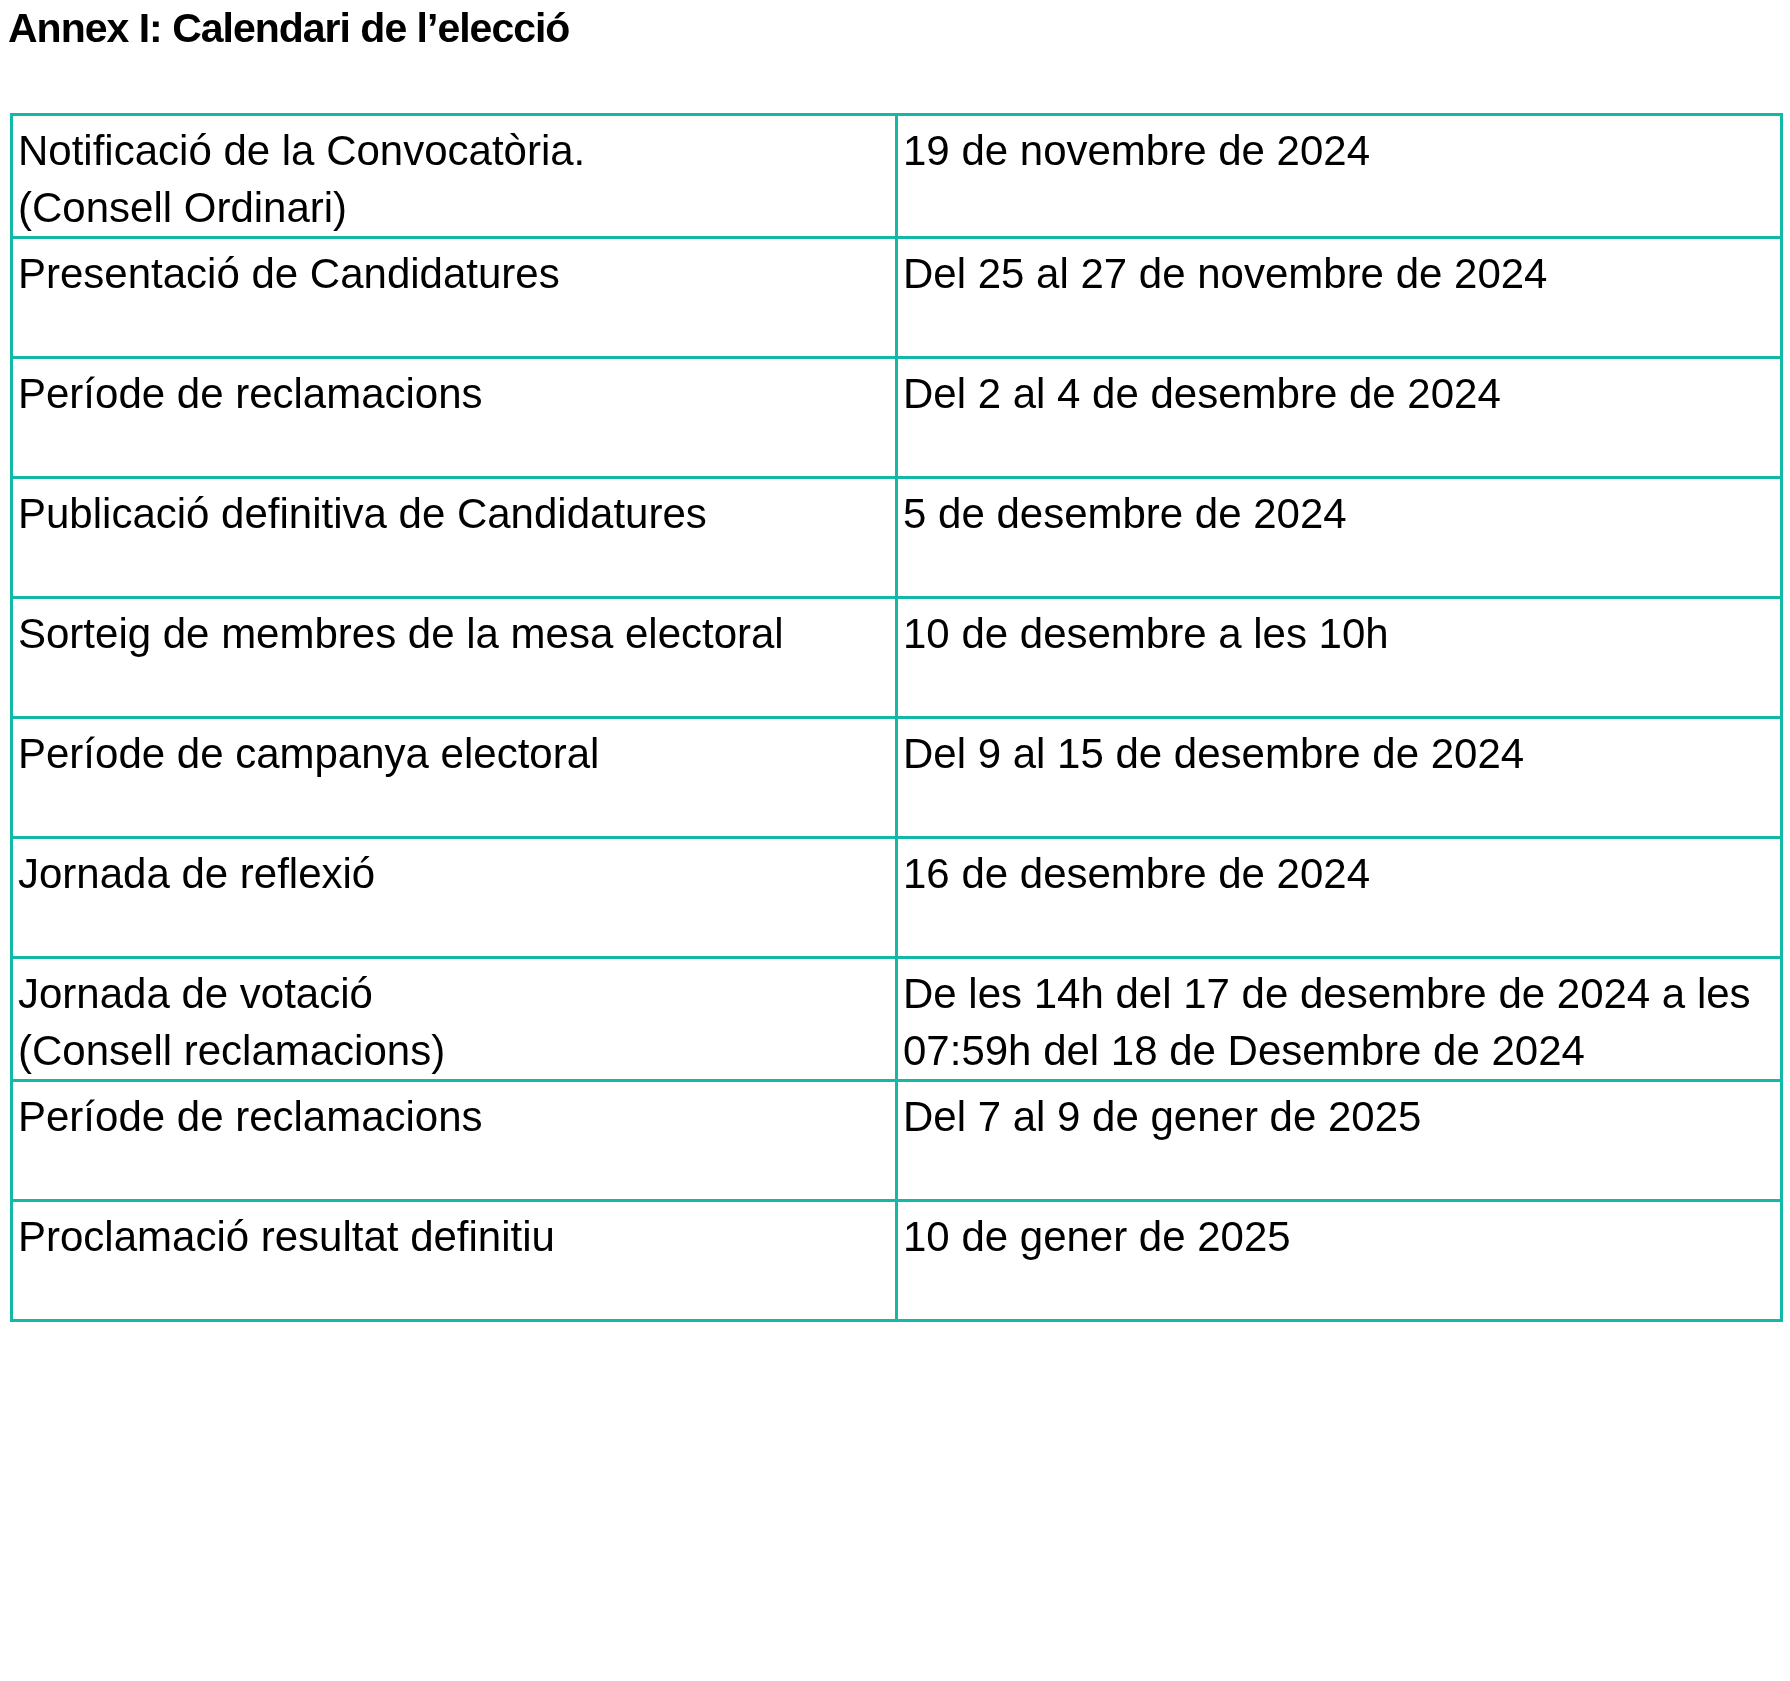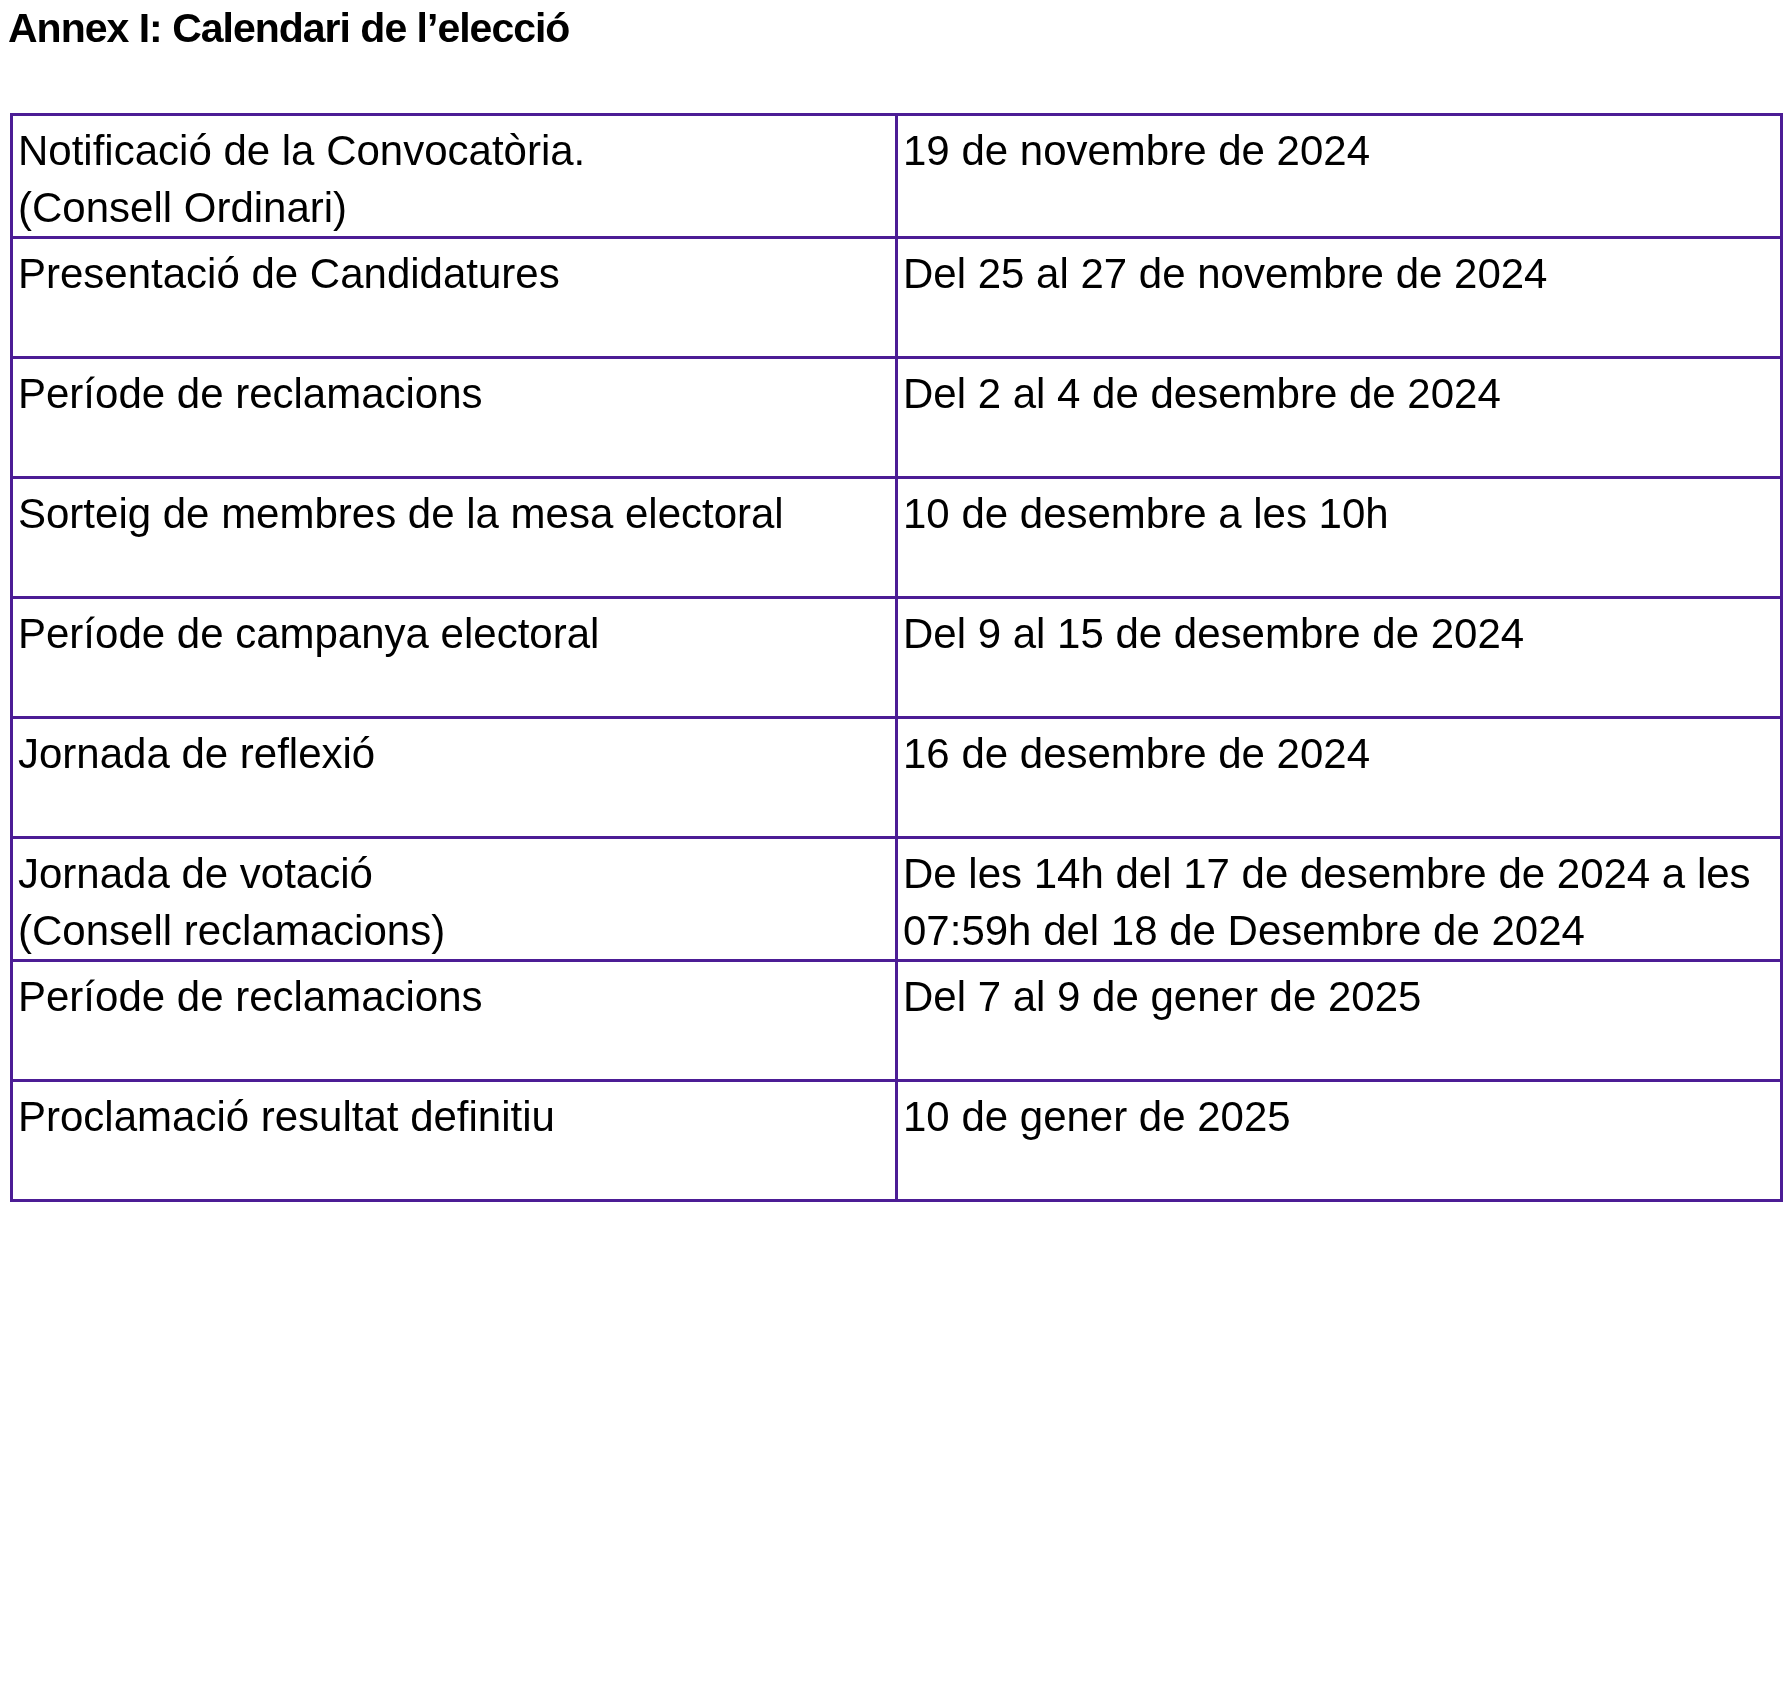--- a/index.html
+++ b/index.html
@@ -32,21 +32,21 @@
     position: absolute;
     left: 10px;
     top: 113px;
     width: 1770px;
     border-collapse: collapse;
     table-layout: fixed;
   }
   table.calendar col.col-event { width: 885px; }
   table.calendar col.col-date  { width: 885px; }
   table.calendar td {
-    border: 3px solid #4c1d95;
+    border: 3px solid #14b8a6;
     vertical-align: top;
     padding: 6px 8px 0 5px;
     font-size: 42px;
     line-height: 57px;
     height: 120px;
     white-space: pre-line;
     overflow: hidden;
     box-sizing: border-box;
   }
 </style>
@@ -70,20 +70,24 @@
         </tr>
         <tr>
           <td>Presentació de Candidatures</td>
           <td>Del 25 al 27 de novembre de 2024</td>
         </tr>
         <tr>
           <td>Període de reclamacions</td>
           <td>Del 2 al 4 de desembre de 2024</td>
         </tr>
         <tr>
+          <td>Publicació definitiva de Candidatures</td>
+          <td>5 de desembre de 2024</td>
+        </tr>
+        <tr>
           <td>Sorteig de membres de la mesa electoral</td>
           <td>10 de desembre a les 10h</td>
         </tr>
         <tr>
           <td>Període de campanya electoral</td>
           <td>Del 9 al 15 de desembre de 2024</td>
         </tr>
         <tr>
           <td>Jornada de reflexió</td>
           <td>16 de desembre de 2024</td>

